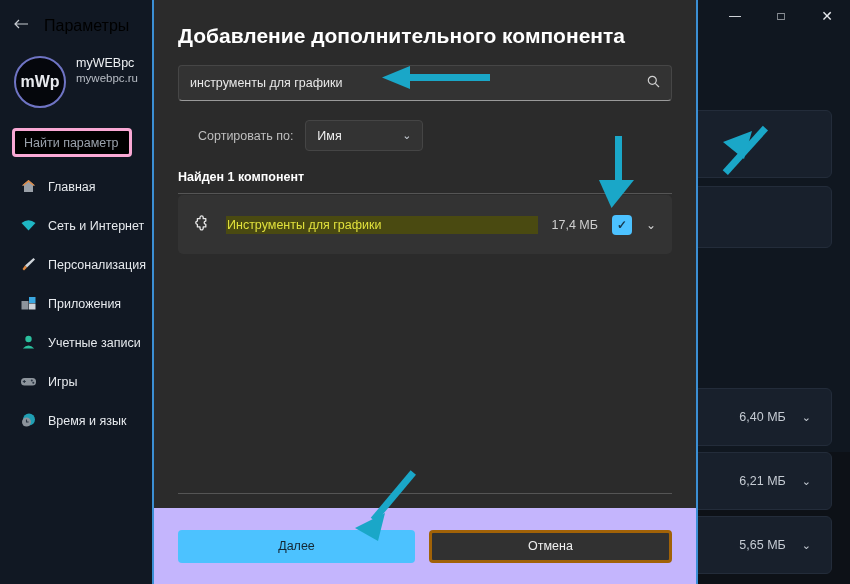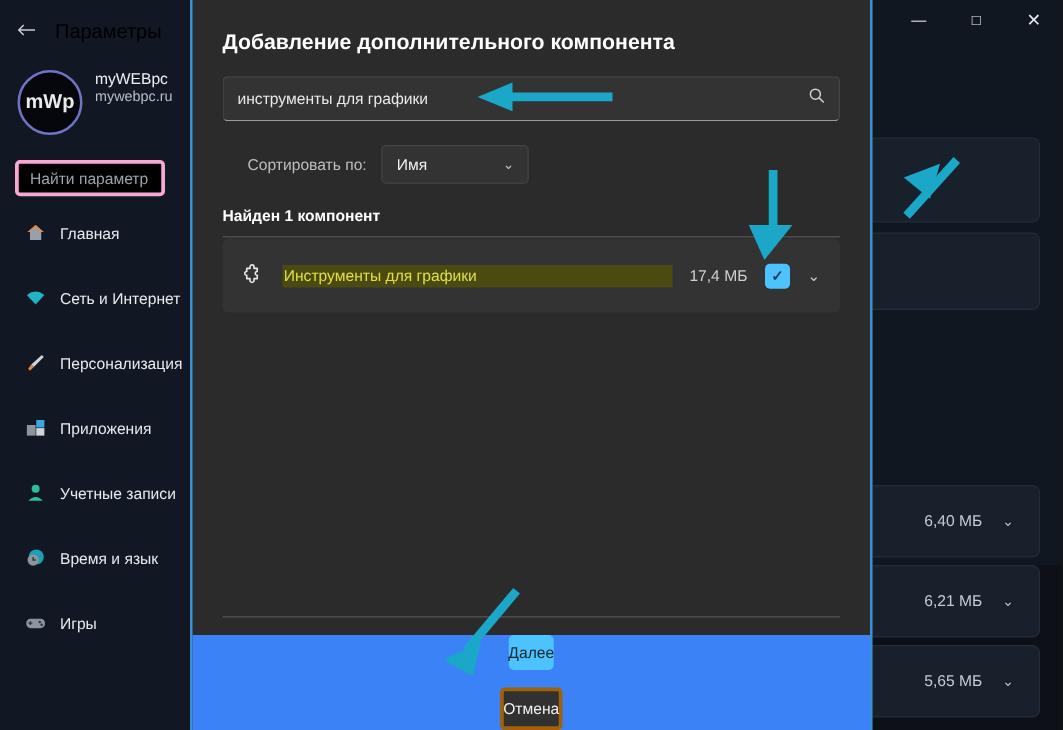--- a/index.html
+++ b/index.html
@@ -57,21 +57,21 @@
     height: 29px;
     background: #000000;
     border: 3px solid #f9a8d4;
     border-radius: 4px;
     display: flex; align-items: center;
     padding: 0 9px;
     color: #9aa2ac; font-size: 12.5px;
     white-space: nowrap; overflow: hidden;
   }
 
-  .nav { display: flex; flex-direction: column; gap: 17px; padding-left: 6px; }
+  .nav { display: flex; flex-direction: column; gap: 4px; padding-left: 6px; }
   .nav-item {
     position: relative;
     display: flex; align-items: center; gap: 11px;
     height: 35px; padding-left: 14px;
     border-radius: 4px;
     color: #e7eaee; font-size: 12.5px;
     white-space: nowrap;
   }
   .nav-item.selected { background: #1b2330; }
   .nav-item.selected::before {
@@ -136,21 +136,21 @@
     position: absolute; left: 152px; top: 0;
     width: 546px; height: 584px;
     background: #2b2b2b;
     border-left: 2px solid #3b8fd4;
     border-right: 2px solid #3b8fd4;
     display: flex; flex-direction: column;
     z-index: 5;
   }
   .dlg-body { flex: 1; padding: 24px 24px 0 24px; position: relative; }
   .dlg-title {
-    color: #ffffff; font-size: 17px; font-weight: bold;
+    color: #ffffff; font-size: 21px; font-weight: bold;
     margin-bottom: 17px; white-space: nowrap;
   }
   .dlg-search {
     height: 36px; background: #333333;
     border: 1px solid #464646; border-bottom: 1px solid #9a9a9a;
     border-radius: 4px;
     display: flex; align-items: center; justify-content: space-between;
     padding: 0 11px;
   }
   .dlg-search-val { color: #e9e9e9; font-size: 12.5px; }
@@ -183,24 +183,23 @@
     background: #4cc2ff; display: flex; align-items: center; justify-content: center;
     color: #16384d; font-size: 12px; font-weight: bold;
   }
   .row-chev { color: #d2d2d2; font-size: 12px; }
 
   .dlg-divider {
     position: absolute; left: 24px; right: 24px; bottom: 14px;
     height: 1px; background: #555555;
   }
   .dlg-footer {
-    height: 76px; background: #3b82f6;
+    height: 76px; background: #c4b5fd;
     display: flex; align-items: center; gap: 14px;
     padding: 0 24px;
-    flex-direction: column;
   }
   .footer-btn {
     flex: 1; height: 33px; border-radius: 4px;
     display: flex; align-items: center; justify-content: center;
     font-size: 12.5px;
   }
   .footer-btn.primary { background: #4cc2ff; color: #142733; }
   .footer-btn.secondary { background: #313131; border: 3px solid #a16207; color: #f0f0f0; }
 
   
@@ -284,38 +283,38 @@
                 <circle cx="8.5" cy="5" r="3.2" fill="#2bbf9e"></circle>
                 <path d="M2.8 14.5 Q8.5 8.5 14.2 14.5 Z" fill="#2bbf9e"></path>
               </svg>
           </span>
           <span>Учетные записи</span>
         </div>
 
         <div class="nav-item">
           <span class="nav-ico">
             <svg width="17" height="17" viewBox="0 0 17 17">
-                <circle cx="9" cy="7.5" r="6" fill="#1f9fb4"></circle>
-                <circle cx="6.5" cy="10" r="4.5" fill="#8d949c"></circle>
-                <path d="M6.5 7.5 V10 H8.6" stroke="#2b3542" stroke-width="1.1" fill="none"></path>
-              </svg>
-          </span>
-          <span>Время и язык</span>
-        </div>
-
-        <div class="nav-item">
-          <span class="nav-ico">
-            <svg width="17" height="17" viewBox="0 0 17 17">
                 <rect x="1" y="5" width="15" height="7.5" rx="3.5" fill="#8d949c"></rect>
                 <circle cx="11.8" cy="7.6" r="1" fill="#2b3542"></circle>
                 <circle cx="13.3" cy="9.8" r="1" fill="#2b3542"></circle>
                 <path d="M4.3 7 V10 M2.8 8.5 H5.8" stroke="#2b3542" stroke-width="1.1"></path>
               </svg>
           </span>
           <span>Игры</span>
+        </div>
+
+        <div class="nav-item">
+          <span class="nav-ico">
+            <svg width="17" height="17" viewBox="0 0 17 17">
+                <circle cx="9" cy="7.5" r="6" fill="#1f9fb4"></circle>
+                <circle cx="6.5" cy="10" r="4.5" fill="#8d949c"></circle>
+                <path d="M6.5 7.5 V10 H8.6" stroke="#2b3542" stroke-width="1.1" fill="none"></path>
+              </svg>
+          </span>
+          <span>Время и язык</span>
         </div>
 
 
       </div>
     </div>
 
     <div class="content">
 
       <div class="titlebar">
         <div class="win-btn">—</div>

